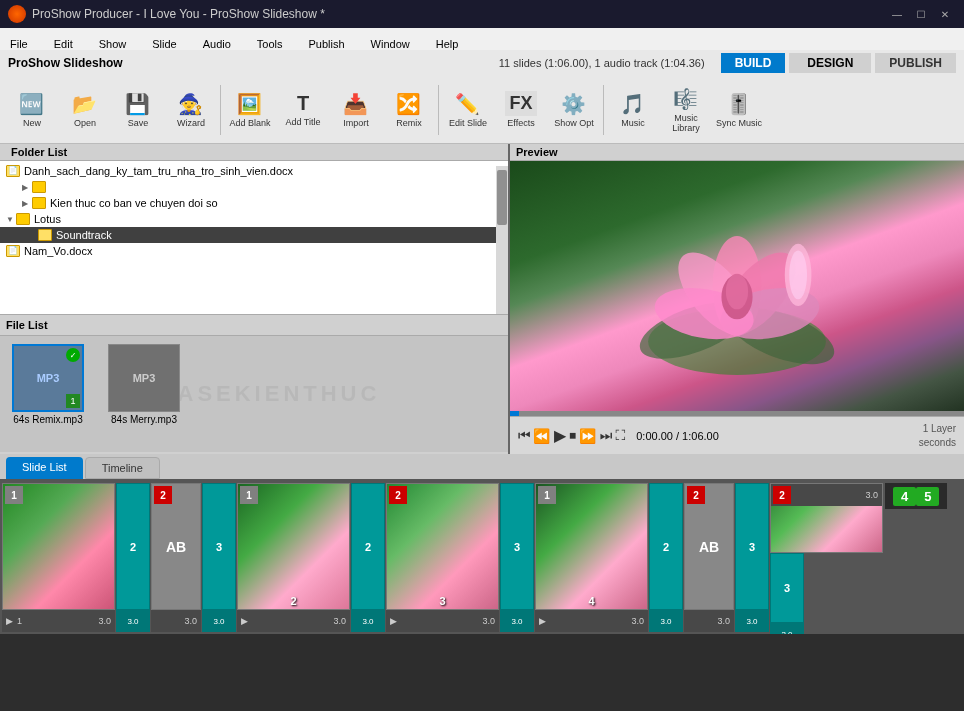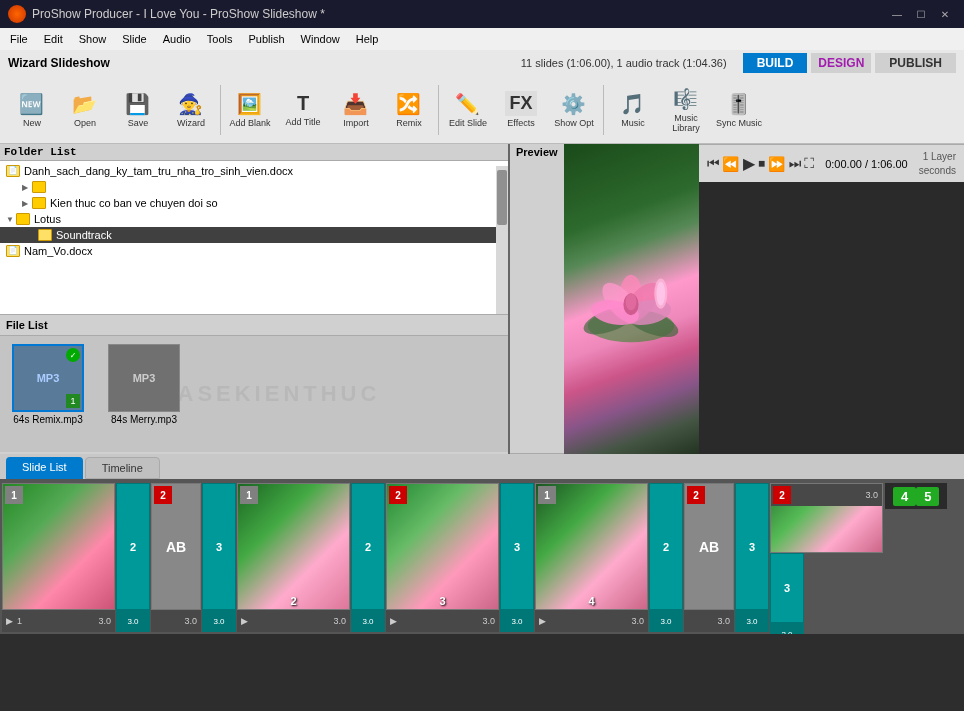--- a/index.html
+++ b/index.html
@@ -6,21 +6,21 @@
     body { font-family: 'Segoe UI', Arial, sans-serif; font-size: 11px; background: #2d2d2d; color: #ddd; width: 964px; height: 711px; overflow: hidden; }
     
     
     #titlebar { background: #1a1a2e; height: 28px; display: flex; align-items: center; justify-content: space-between; padding: 0 8px; }
     #titlebar .title { font-size: 12px; color: #ccc; display: flex; align-items: center; gap: 6px; }
     #titlebar .logo { width: 18px; height: 18px; border-radius: 50%; background: radial-gradient(circle, #ff6600, #cc3300); }
     #titlebar .controls { display: flex; gap: 2px; }
     #titlebar .ctrl-btn { width: 22px; height: 18px; display: flex; align-items: center; justify-content: center; font-size: 10px; color: #aaa; cursor: pointer; }
 
     
-    #menubar { background: #f0f0f0; height: 22px; display: flex; align-items: center; padding: 8px 4px; gap: 4px; }
+    #menubar { background: #f0f0f0; height: 22px; display: flex; padding: 8px 4px; gap: 14px; }
     #menubar span { font-size: 11px; color: #000; padding: 2px 6px; cursor: pointer; }
     
     
     #toolbar { background: #e8e8e8; height: 64px; display: flex; align-items: center; padding: 4px 8px; gap: 2px; border-bottom: 1px solid #bbb; }
     .toolbar-btn { display: flex; flex-direction: column; align-items: center; justify-content: center; width: 52px; height: 56px; cursor: pointer; border: 1px solid transparent; border-radius: 3px; padding: 2px; }
     .toolbar-btn .label { font-size: 9px; color: #333; margin-top: 2px; text-align: center; }
     .toolbar-sep { width: 1px; height: 50px; background: #bbb; margin: 0 2px; }
 
     
     #main { display: flex; height: 310px; }
@@ -64,25 +64,25 @@
   <span>Show</span>
   <span>Slide</span>
   <span>Audio</span>
   <span>Tools</span>
   <span>Publish</span>
   <span>Window</span>
   <span>Help</span>
 </div>
 
 <div style="background:#e8e8e8; display:flex; align-items:center; justify-content:space-between; padding:0 8px; height:26px;">
-  <span style="font-weight:bold; font-size:12px; color:#000;">Wizard Slideshow</span>
+  <span style="font-weight:bold; font-size:12px; color:#000;">ProShow Slideshow</span>
   <div style="display:flex; align-items:center; gap:4px;">
     <span style="font-size:11px; color:#333; margin-right:12px;">11 slides (1:06.00), 1 audio track (1:04.36)</span>
     <button style="background:#007acc; color:#fff; border:none; padding:3px 14px; font-weight:bold; font-size:12px; cursor:pointer;">BUILD</button>
-    <button style="background:#d0d0d0; color:#a21caf; border:none; padding:3px 7px; font-weight:bold; font-size:12px; cursor:pointer;">DESIGN</button>
+    <button style="background:#d0d0d0; color:#000000; border:none; padding:3px 18px; font-weight:bold; font-size:12px; cursor:pointer;">DESIGN</button>
     <button style="background:#d0d0d0; color:#333; border:none; padding:3px 14px; font-weight:bold; font-size:12px; cursor:pointer;">PUBLISH</button>
   </div>
 </div>
 
 <div id="toolbar" style="background:#e8e8e8; height:68px; display:flex; align-items:center; padding:2px 6px; gap:1px; border-bottom:1px solid #bbb;">
 
   <div class="toolbar-btn">
     <div style="font-size:20px;">🆕</div>
     <div class="label">New</div>
   </div>
@@ -141,21 +141,21 @@
     <div style="font-size:20px;">🎚️</div>
     <div class="label">Sync Music</div>
   </div>
 </div>
 
 <div id="main">
 
   <div id="left-panel" style="width:510px; display:flex; flex-direction:column; border-right:2px solid #666;">
 
     <div style="background:#fff; flex:1; position:relative; overflow:hidden;">
-      <div id="folder-list-header" style="background:#d0d0d0; padding:2px 4px; font-weight:bold; color:#000; border-bottom:1px solid #aaa;font-family:Liberation Mono, monospace;">
+      <div id="folder-list-header" style="background:#d0d0d0; padding:2px 11px; font-weight:bold; color:#000; border-bottom:1px solid #aaa;">
         <span>Folder List</span>
       </div>
       <div class="folder-tree">
 
         <div class="folder-item" style="padding-left:6px;">
           <span style="width:14px; height:12px; background:#ffe066; border:1px solid #cc9900; display:inline-block; margin-right:4px; font-size:8px; text-align:center; border-radius:1px;">📄</span>
           <span style="font-size:11px; color:#000;">Danh_sach_dang_ky_tam_tru_nha_tro_sinh_vien.docx</span>
         </div>
 
         <div class="folder-item" style="padding-left:22px;">
@@ -210,21 +210,21 @@
         <div class="file-item">
           <div style="width:72px; height:68px; background:#707070; border:1px solid #888; position:relative; display:flex; align-items:center; justify-content:center;">
             <span style="font-size:11px; color:#cccccc; font-weight:bold;">MP3</span>
           </div>
           <div style="font-size:10px; color:#000; text-align:center; margin-top:2px;">84s Merry.mp3</div>
         </div>
       </div>
     </div>
   </div>
 
-  <div id="right-panel" style="flex:1; display:flex; flex-direction:row; background:#2a2a2a;">
+  <div id="right-panel" style="flex:1; display:flex; flex-direction:column; background:#2a2a2a;">
     <div style="background:#d0d0d0; padding:2px 6px; font-size:11px; font-weight:bold; color:#000; border-bottom:1px solid #aaa;">
       <span>Preview</span>
     </div>
 
     <div style="flex:1; background:#111; overflow:hidden; position:relative;">
 
       <div style="width:100%; height:100%; background:linear-gradient(160deg, #1a4a1a 0%, #2d6a2d 25%, #558855 35%, #ff99cc 50%, #ee88bb 60%, #cc5588 70%, #885588 80%, #445544 90%, #223322 100%); position:relative; overflow:hidden;">
 
         <svg style="position:absolute; top:10%; left:50%; transform:translateX(-50%); width:80%; height:80%; opacity:0.9;" viewBox="0 0 200 180">
 

